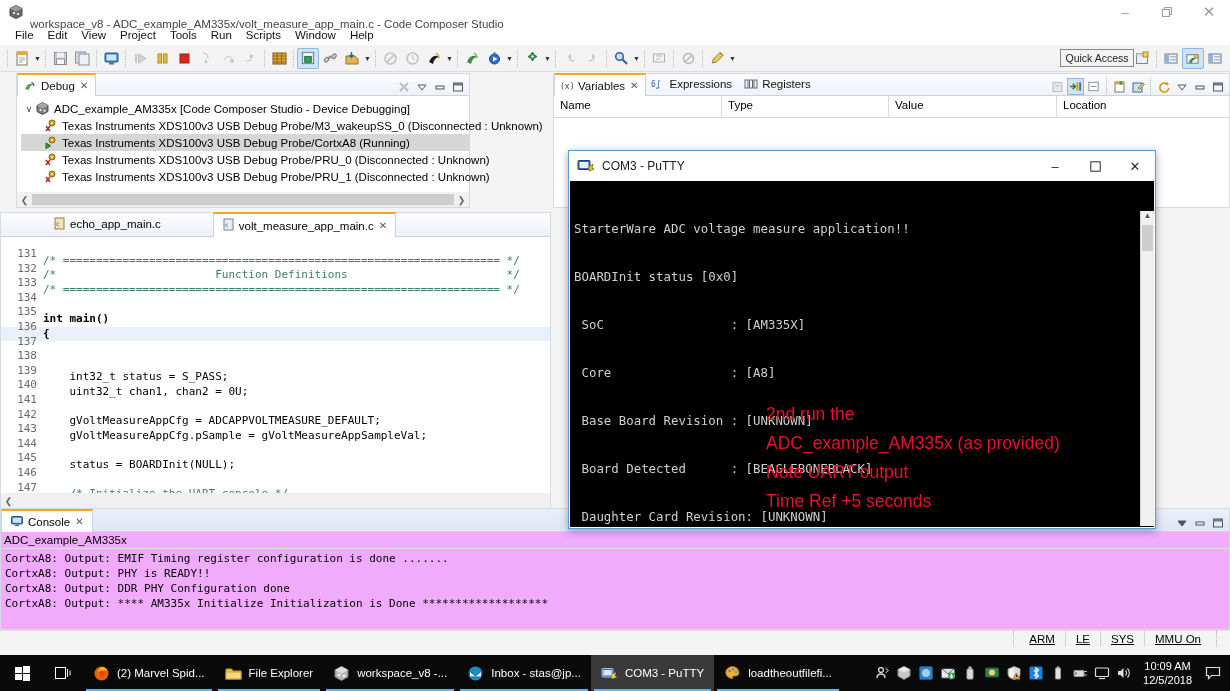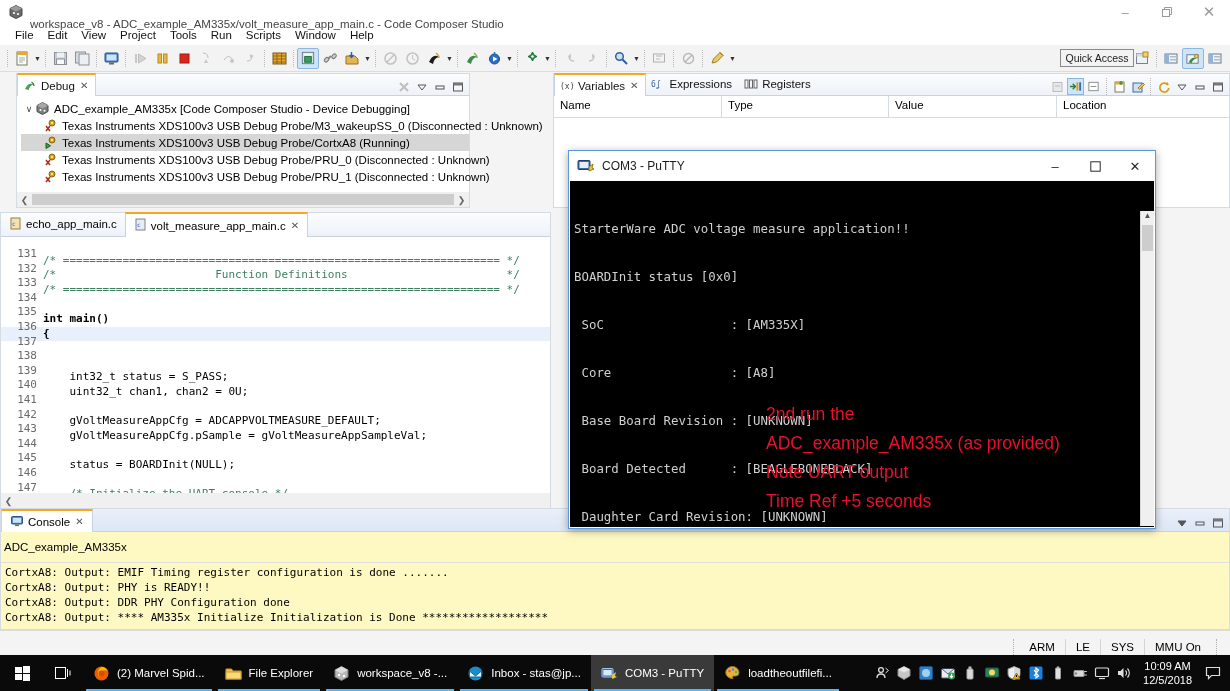--- a/index.html
+++ b/index.html
@@ -73,47 +73,47 @@
   
   #vars-view { left:553px; top:73px; width:677px; height:135px; border:1px solid #d5dbe3; }
   .vhdr { height:22px; display:flex; border-bottom:1px solid #d5dbe3; font-size:11.5px;
           background:#fff; }
   .vhdr div { padding:3px 6px; border-right:1px solid #d5dbe3; }
 
   
   #editor-view { left:0; top:212px; width:551px; height:297px; border:1px solid #d5dbe3; }
   .etabs { height:24px; background:linear-gradient(#fbfcfe,#eef2f8);
            border-bottom:1px solid #c7d3e2; display:flex; align-items:flex-end; }
-  .etab { height:24px; display:flex; align-items:center; padding:0 8px; font-size:11.5px; }
+  .etab { height:24px; display:flex; align-items:center; padding:0 8px; font-size:11.5px;margin-left:44px; }
   .etab.active { background:#fff; border-top:2px solid #f5a623; border-left:1px solid #c7d3e2;
                  border-right:1px solid #c7d3e2; margin-bottom:-1px; height:25px; }
   .code { font-family:"DejaVu Sans Mono", monospace; font-size:11px; line-height:14.6px;
           padding-top:2px; position:relative; }
   .cline { height:14.6px; white-space:pre; display:flex; }
   .cline.hl { background:#e8f0fb; }
   .lnum { width:36px; text-align:right; padding-right:6px; color:#6a6a6a; flex:0 0 42px;margin-top:8px; }
   .ctext { white-space:pre; }
   .cm { color:#3f7f5f; }
 
   
   #console-view { left:0; top:508px; width:1230px; height:122px; border:1px solid #d5dbe3;
-                  background:#fef9c3; }
+                  background:#f0abfc; }
   .ctabs { height:23px; background:linear-gradient(#eaf0fa,#dde6f5);
            display:flex; align-items:flex-end; border-bottom:1px solid #c7d3e2; }
   .ctab { height:23px; display:flex; align-items:center; padding:0 8px; font-size:11.5px;
           background:#fff; border-top:2px solid #f5a623; border-left:1px solid #c7d3e2;
           border-right:1px solid #c7d3e2; margin-bottom:-1px; }
-  .csub { font-size:11.5px; padding:9px 3px; border-bottom:1px solid #dfdfdf; }
+  .csub { font-size:11.5px; padding:2px 3px; border-bottom:1px solid #dfdfdf; }
   .clines { font-family:"DejaVu Sans Mono", monospace; font-size:11px; line-height:15px;
             padding:2px 4px; }
 
   
   .statusbar { position:absolute; left:0; top:630px; width:1230px; height:25px;
                background:#f4f4f4; border-top:1px solid #dcdcdc; display:flex;
-               align-items:flex-end; }
+               align-items:flex-start;text-decoration:underline; }
   .sb-sep { width:1px; height:16px; border-left:1px dotted #b0b0b0; margin:0 5px; }
   .sb-cell { padding:0 10px; font-size:11.5px; border-left:1px solid #d4d4d4; height:16px;
              display:flex; align-items:center; }
   .sb-cell.first { border-left:none; }
 
   
   #putty { position:absolute; left:568px; top:150px; width:588px; height:379px;
            border:1px solid #5b9bd5; background:#fff;
            box-shadow:0 2px 8px rgba(0,0,0,.35); }
   .putty-title { height:30px; background:#fff; display:flex; align-items:center;

